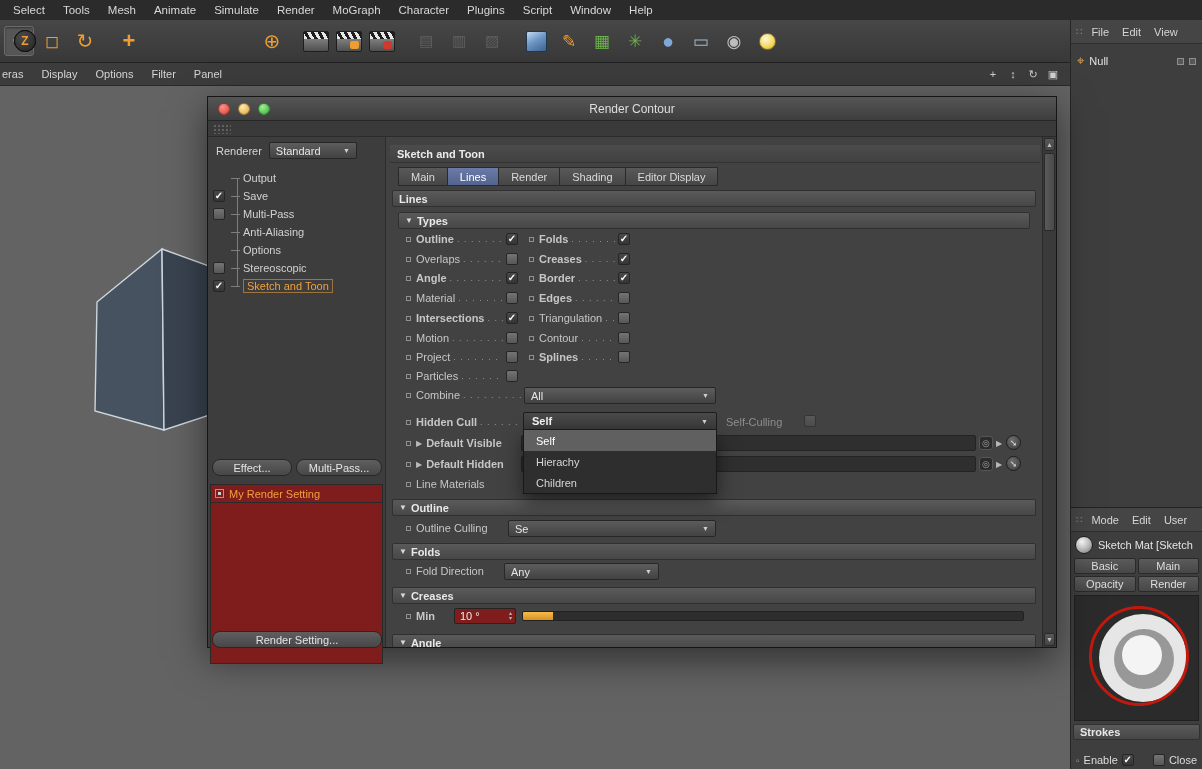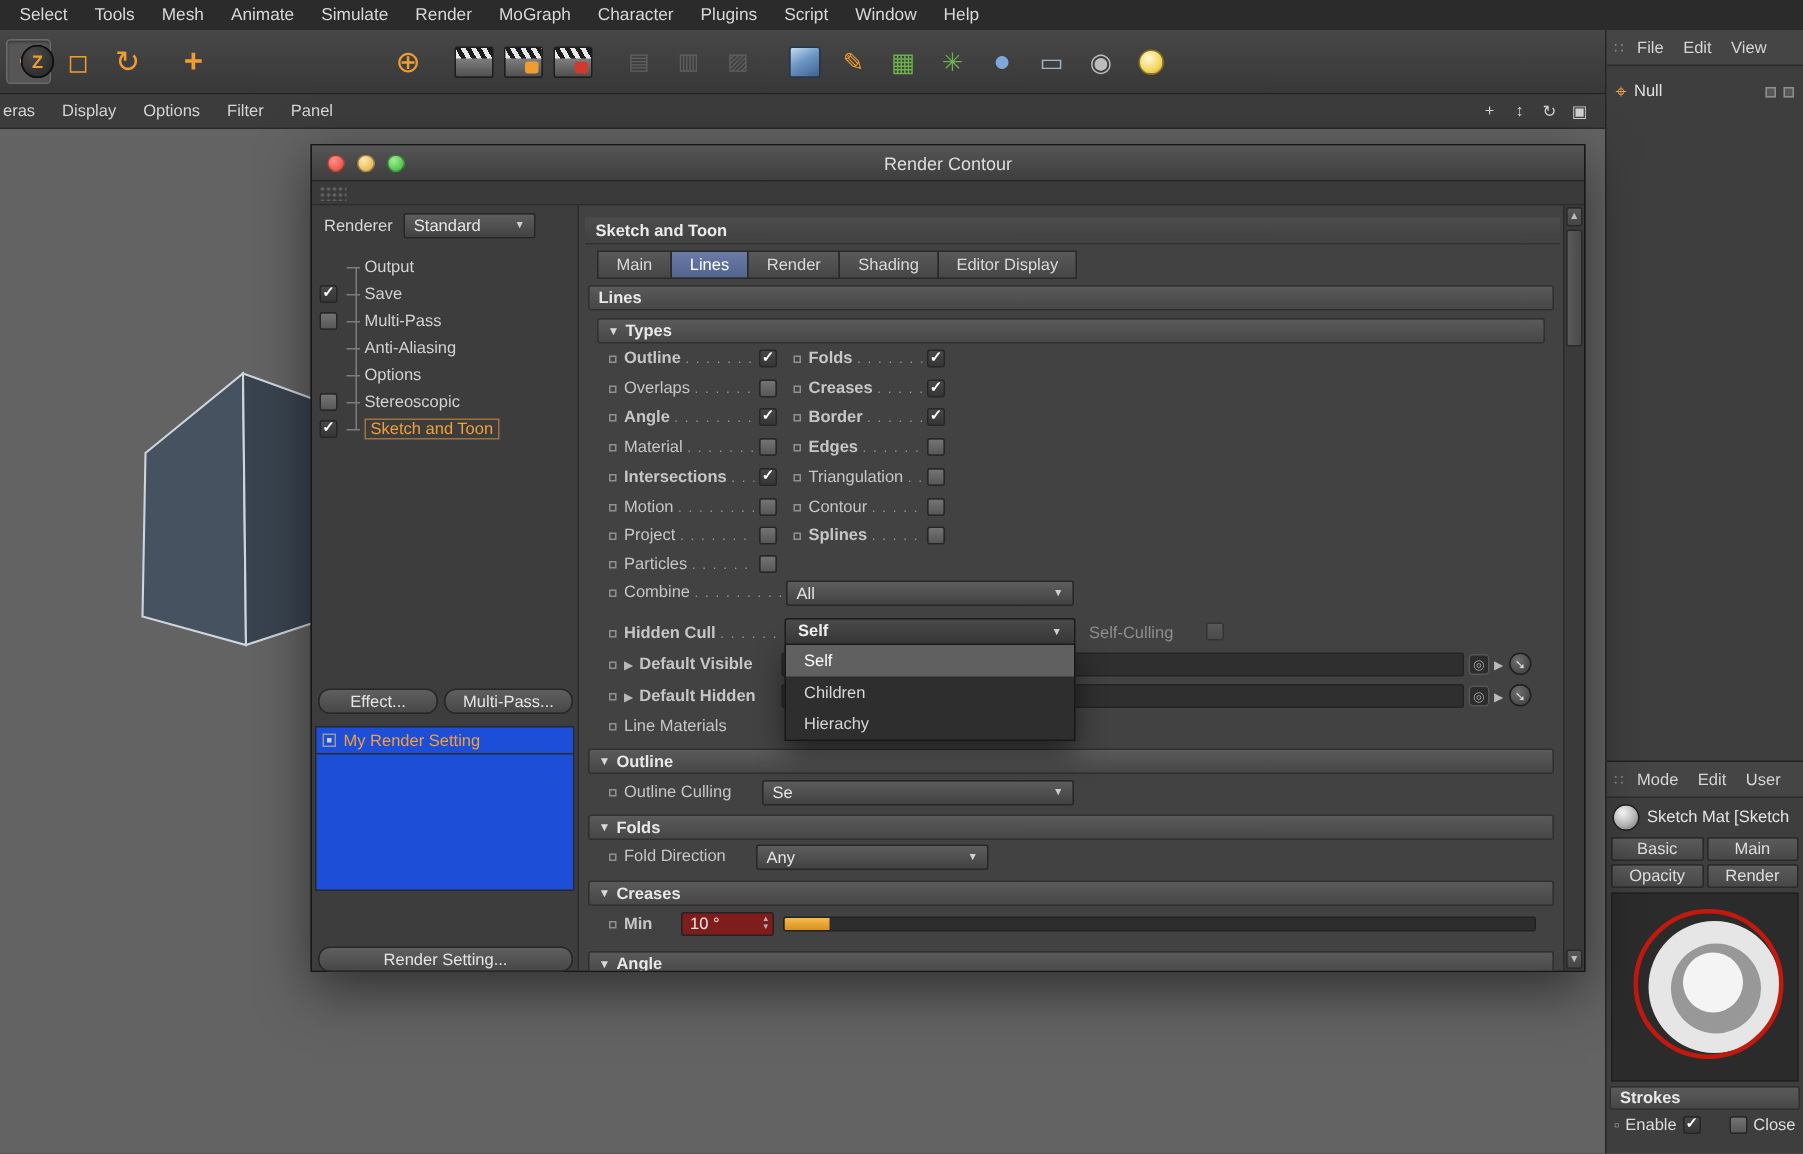--- a/index.html
+++ b/index.html
@@ -66,21 +66,21 @@
   .mtabs{display:grid;grid-template-columns:1fr 1fr;gap:2px;padding:0 3px}
   .mtab{height:16px;display:flex;align-items:center;justify-content:center;color:#dedede;
         background:linear-gradient(#5b5b5b,#474747);border:1px solid #2a2a2a;border-radius:2px}
   .preview{margin:3px;height:126px;background:#2b2b2b;border:1px solid #202020;position:relative;overflow:hidden}
   .sphere{position:absolute;left:24px;top:18px;width:88px;height:88px;border-radius:50%;background:#e6e6e6}
   .sphere::before{content:"";position:absolute;left:15px;top:15px;width:60px;height:60px;border-radius:50%;background:#989898}
   .sphere::after{content:"";position:absolute;left:23px;top:21px;width:40px;height:40px;border-radius:50%;background:#f4f4f4}
   .ring{position:absolute;left:14px;top:10px;width:100px;height:100px;border:3px solid #c2190f;border-radius:50%}
   .secbar{height:16px;background:linear-gradient(#5a5a5a,#474747);border:1px solid #303030;border-radius:2px;
           display:flex;align-items:center;padding-left:6px;font-weight:bold;color:#e8e8e8}
-  .strokesbar{margin:2px 2px 0 2px}
+  .strokesbar{margin:2px 2px 10px 2px}
   .enrow{display:flex;align-items:center;gap:4px;height:20px;padding:0 5px;white-space:nowrap;overflow:hidden}
   .cubemini{color:#a9a9a9;font-size:10px}
 
   
   .cb{width:12px;height:12px;flex:0 0 auto;border:1px solid #262626;border-radius:2px;
       background:linear-gradient(#747474,#575757);color:#fff;font-size:10px;line-height:10px;
       display:flex;align-items:center;justify-content:center;font-weight:bold}
   .cb.on{background:linear-gradient(#484848,#353535)}
   .cb.dim{opacity:.45}
   .ddl{height:17px;background:linear-gradient(#5d5d5d,#424242);border:1px solid #272727;border-radius:2px;
@@ -111,21 +111,21 @@
   .rendrow{position:absolute;left:8px;top:5px;right:6px;display:flex;align-items:center;gap:7px}
   .rendrow .ddl{width:88px}
   .tree{position:absolute;left:5px;top:32px;right:2px}
   .trrow{height:18px;display:flex;align-items:center;position:relative}
   .cbsp{width:12px;height:12px;flex:0 0 auto}
   .tick{width:9px;height:1px;background:#7d7d7d;margin:0 3px 0 6px;flex:0 0 auto}
   .vline{position:absolute;left:24px;top:9px;height:108px;width:1px;background:#7d7d7d}
   .tree .lab{color:#d2d2d2;white-space:nowrap}
   .tree .lab.active{color:#f0a03c;border:1px solid rgba(240,160,60,.55);padding:0 3px}
   .fxrow{position:absolute;left:4px;top:322px;display:flex;gap:4px}
-  .rslist{position:absolute;left:2px;top:347px;right:2px;height:110px;background:#1d4ed8;border:1px solid #292929}
+  .rslist{position:absolute;left:2px;top:347px;right:2px;height:180px;background:#7f1d1d;border:1px solid #292929}
   .rsrow{height:18px;display:flex;align-items:center;gap:5px;padding:0 4px;border-bottom:1px solid #2b2b2b}
   .seticon{width:9px;height:9px;border:1px solid #9a9a9a;position:relative}
   .seticon::after{content:"";position:absolute;left:2px;top:2px;width:3px;height:3px;background:#cfcfcf}
   .orange{color:#f0a03c}
   .rsbtn{position:absolute;left:4px;top:494px;width:170px}
 
   .dlgright{position:absolute;left:178px;top:40px;right:14px;bottom:0;background:#424242;overflow:hidden}
   .sathead{position:absolute;left:4px;right:2px;top:8px;height:18px;display:flex;align-items:center;
            padding-left:7px;font-weight:bold;color:#eaeaea;background:linear-gradient(#4c4c4c,#414141);
            border-bottom:1px solid #333}
@@ -577,22 +577,22 @@
       <span class="arr">▼</span>
       <span>Angle</span>
     </div>
 
     <div class="popup">
       <div class="popuphead">
         <span>Self</span>
       </div>
       <div class="popuplist">
         <div class="pitem selected">Self</div>
+        <div class="pitem">Hierachy</div>
         <div class="pitem">Children</div>
-        <div class="pitem">Hierachy</div>
       </div>
     </div>
   </div>
 
   <div class="dlgscroll">
     <span class="sbtn" style="top:1px">▲</span>
     <span class="sthumb"></span>
     <span class="sbtn" style="bottom:1px">▼</span>
   </div>
 </div>

